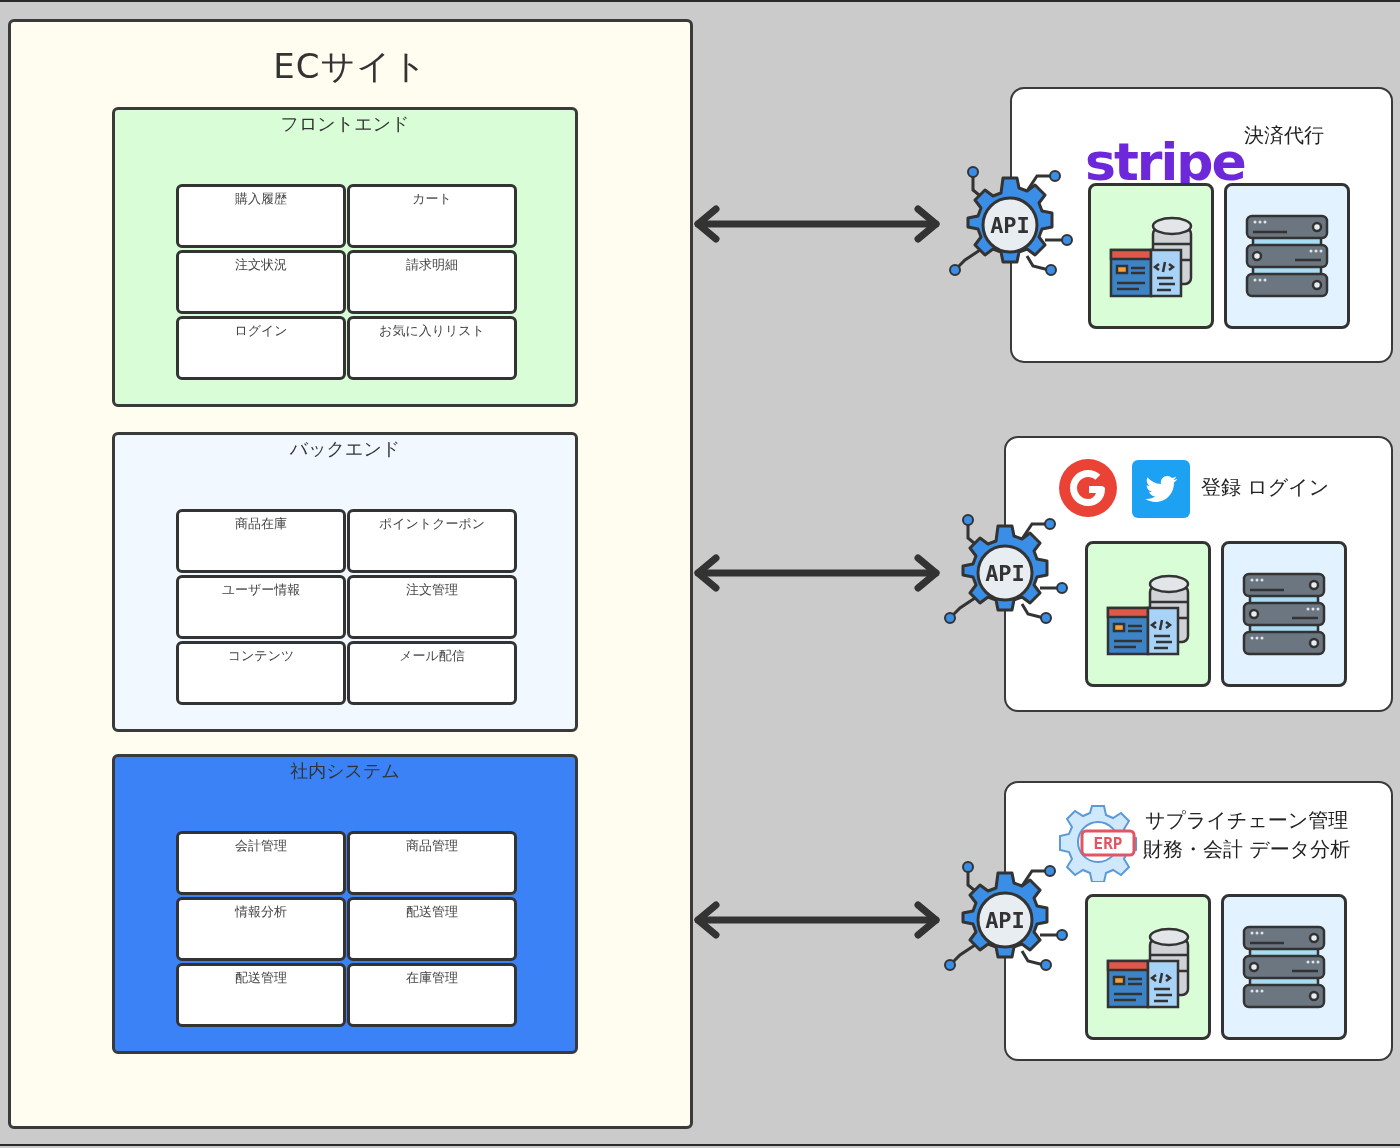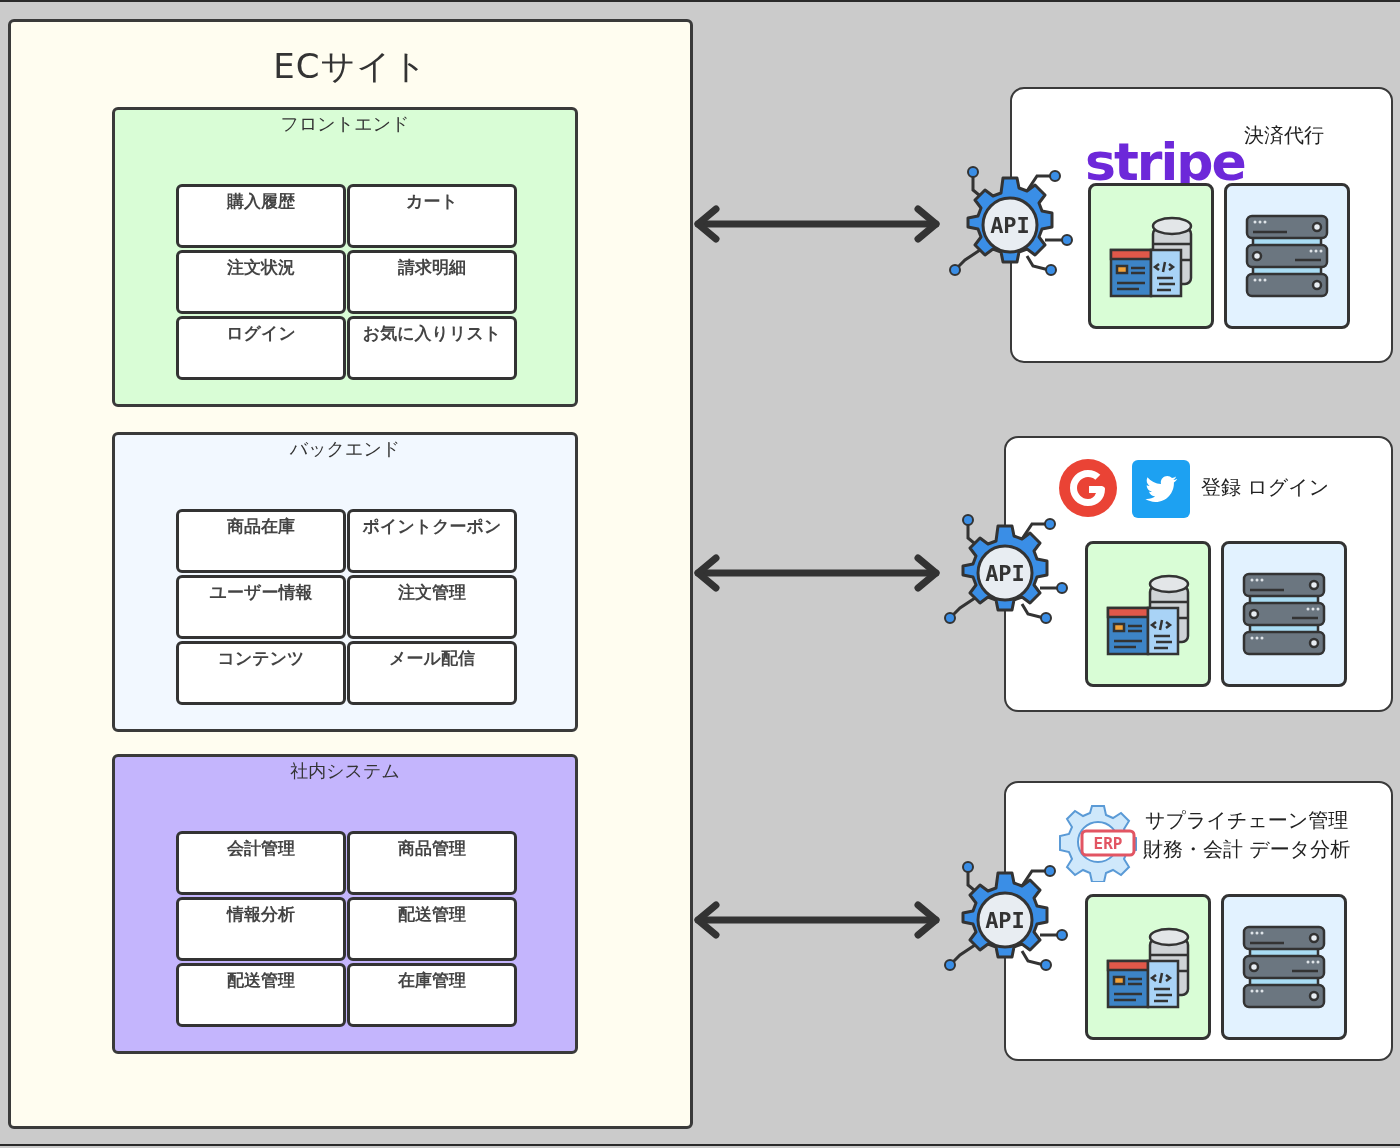--- a/index.html
+++ b/index.html
@@ -18,30 +18,30 @@
   }
   .ec { left: 8px; top: 19px; width: 685px; height: 1110px; background: #fffdf0; }
   .ec-title {
     position: absolute; left: 0; right: 0; top: 22px; text-align: center;
     font-size: 34px; color: #333; letter-spacing: 1px;
   }
 
   .group { left: 112px; width: 466px; }
   .g-front { top: 107px; height: 300px; background: #d9fdd6; }
   .g-back  { top: 432px; height: 300px; background: #f2f8ff; }
-  .g-inner { top: 754px; height: 300px; background: #c4b5fd; }
+  .g-inner { top: 754px; height: 300px; background: #3b82f6; }
   .group-title {
     position: absolute; left: 0; right: 0; top: 2px; text-align: center;
     font-size: 18px; color: #333;
   }
   .cell {
     position: absolute; box-sizing: border-box; width: 170px; height: 64px;
     background: #fff; border: 3px solid #333; border-radius: 6px;
-    text-align: center; font-size: 17px; color: #444; padding-top: 3px;
-    white-space: nowrap; overflow: hidden; font-weight: bold;
+    text-align: center; font-size: 13px; color: #444; padding-top: 3px;
+    white-space: nowrap; overflow: hidden;
   }
   .c0 { left: 61px; } .c1 { left: 232px; }
   .r0 { top: 74px; } .r1 { top: 140px; } .r2 { top: 206px; }
 
   .arrow { position: absolute; left: 690px; width: 255px; height: 40px; }
   .arrow svg { width: 100%; height: 100%; overflow: visible; }
 
   .svc { background: #fff; border: 2px solid #3a3a3a; border-radius: 14px; }
   .svc1 { left: 1010px; top: 87px; width: 383px; height: 276px; }
   .svc2 { left: 1004px; top: 436px; width: 389px; height: 276px; }

